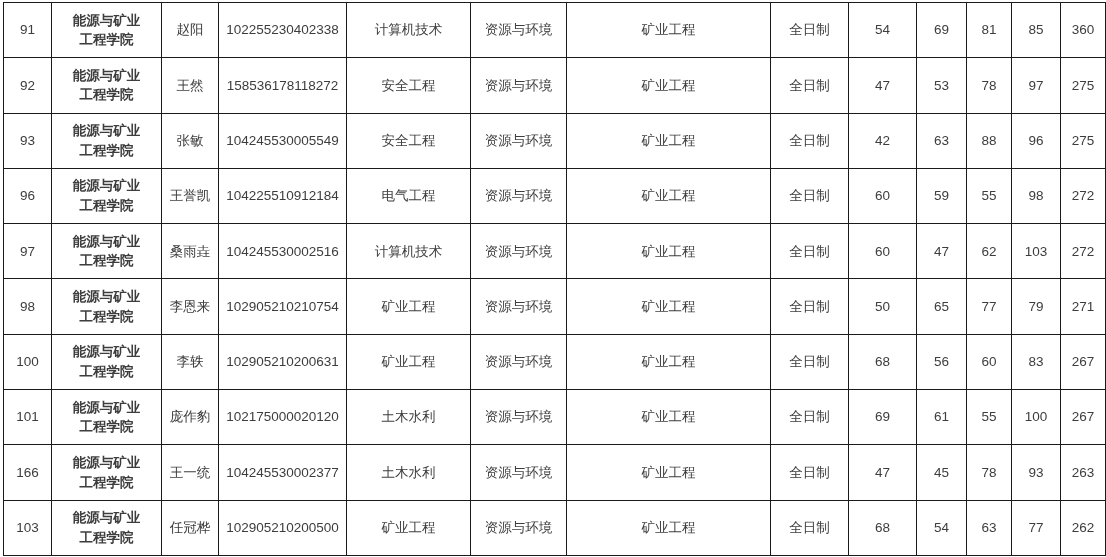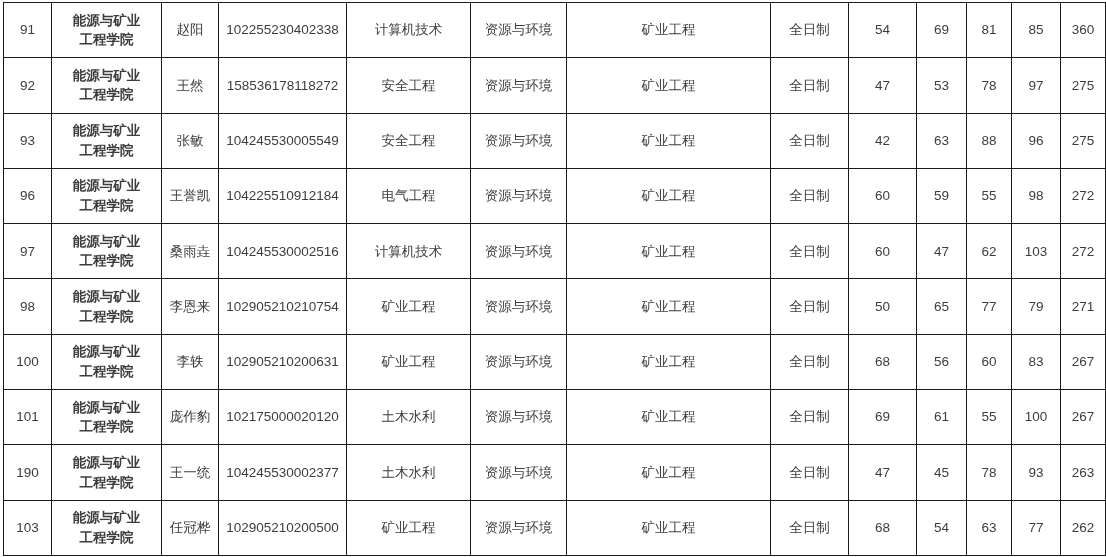--- a/index.html
+++ b/index.html
@@ -184,21 +184,21 @@
           <td>资源与环境</td>
           <td>矿业工程</td>
           <td>全日制</td>
           <td class="num">69</td>
           <td class="num">61</td>
           <td class="num">55</td>
           <td class="num">100</td>
           <td class="num">267</td>
         </tr>
         <tr>
-          <td class="num">190</td>
+          <td class="num">166</td>
           <td class="college">能源与矿业
 工程学院</td>
           <td>王一统</td>
           <td class="num">104245530002377</td>
           <td>土木水利</td>
           <td>资源与环境</td>
           <td>矿业工程</td>
           <td>全日制</td>
           <td class="num">47</td>
           <td class="num">45</td>

